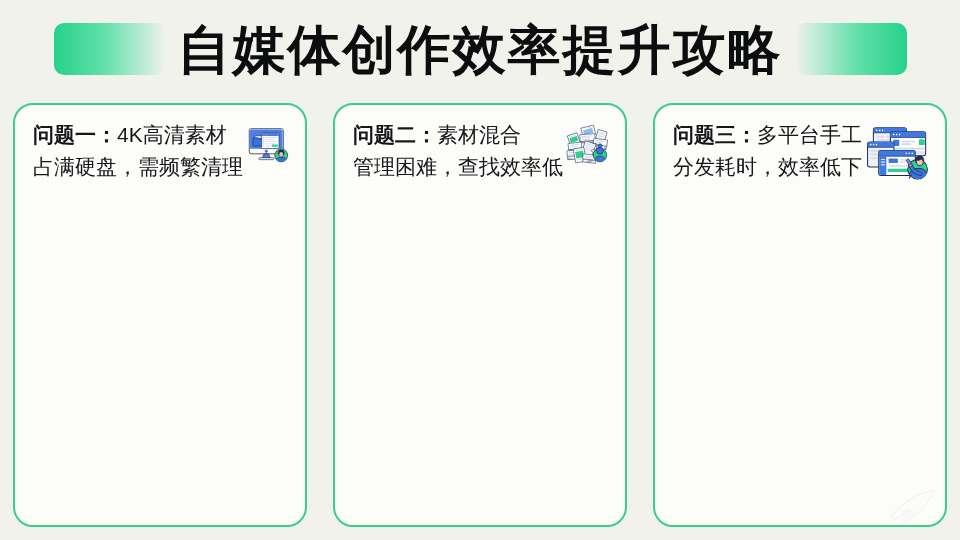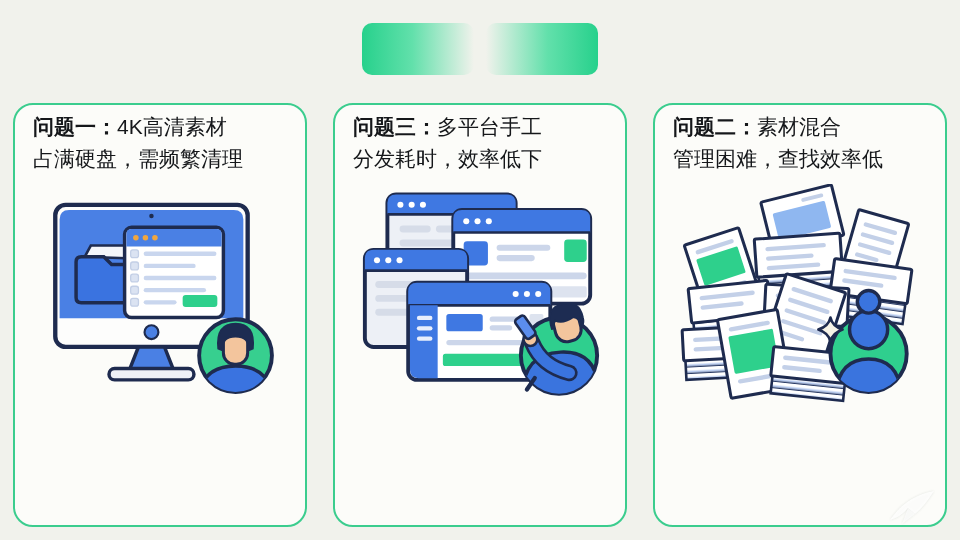--- a/index.html
+++ b/index.html
@@ -34,23 +34,23 @@
     position:absolute;
     left:13px; right:13px; top:103px; bottom:13px;
     display:flex;
     gap:26px;
   }
   .card {
     flex:1 1 0;
     background:#fcfcf9;
     border:2.5px solid #3bcd8e;
     border-radius:20px;
-    padding:2px 14px 8px 16px;
-    display:flex;
-    flex-direction:column;
+    padding:10px 14px 8px 16px;
+    display:flex;
+    flex-direction:row;
     min-width:0;
   }
   .card-heading {
     font-size:21px;
     line-height:1.5;
     color:#15171a;
     margin:4px 2px 0 2px;
   }
   .card-heading strong { font-weight:800; }
   .card-heading span { font-weight:500; }
@@ -81,20 +81,21 @@
     text-shadow:0 0 1px rgba(140,150,140,0.35), 0 1px 2px rgba(150,160,150,0.18);
     line-height:1;
   }
   .watermark svg { opacity:0.88; filter:drop-shadow(0 0 1px rgba(140,150,140,0.3)); }
 </style>
 </head>
 <body>
 
 <div class="header">
   <div class="accent-bar left"></div>
+  <h1 class="page-title">自媒体创作效率提升攻略</h1>
   <div class="accent-bar right"></div>
 </div>
 
 <div class="cards">
 
   <div class="card">
     <p class="card-heading"><strong>问题一：</strong><span>4K高清素材</span><br><span>占满硬盘，需频繁清理</span></p>
     <div class="illus">
       <svg viewBox="0 0 300 260">
         <defs>
@@ -142,20 +143,130 @@
             <path d="M194 242 q6-32 42-32 q36 0 42 32 z" fill="#3a73e0" stroke="#1e2b4f" stroke-width="4"></path>
             <rect x="222" y="170" width="28" height="38" rx="13" fill="#f3c59d" stroke="#1e2b4f" stroke-width="3.5"></rect>
             <path d="M216 190 q-3-29 20-29 q23 0 20 29 l-5 2 q1-16 -15-16 q-16 0 -15 16 z" fill="#1d2c52" stroke="#1d2c52" stroke-width="2"></path>
           </g>
         </g>
       </svg>
     </div>
   </div>
 
   <div class="card">
+    <p class="card-heading"><strong>问题二：</strong><span>素材混合</span><br><span>管理困难，查找效率低</span></p>
+    <div class="illus">
+      <svg viewBox="0 0 300 260">
+        <defs>
+          <pattern id="pstack" width="12" height="7.5" patternUnits="userSpaceOnUse">
+            <rect width="12" height="7.5" fill="#ffffff"></rect>
+            <rect y="3.8" width="12" height="2.2" fill="#b7cbf0"></rect>
+            <rect y="6" width="12" height="1.5" fill="#2b3c66"></rect>
+          </pattern>
+          <clipPath id="av2">
+              <circle cx="228" cy="196" r="44"></circle>
+            </clipPath>
+        </defs>
+
+        <g transform="translate(234,78) rotate(16)">
+          <rect x="-30" y="-42" width="60" height="82" rx="2" fill="#ffffff" stroke="#1e2b4f" stroke-width="3.5"></rect>
+          <rect x="-20" y="-30" width="40" height="5" rx="2.5" fill="#c3d0e8"></rect>
+          <rect x="-20" y="-18" width="40" height="5" rx="2.5" fill="#c3d0e8"></rect>
+          <rect x="-20" y="-6" width="40" height="5" rx="2.5" fill="#c3d0e8"></rect>
+          <rect x="-20" y="6" width="28" height="5" rx="2.5" fill="#c3d0e8"></rect>
+        </g>
+
+        <g transform="translate(152,42) rotate(-14)">
+          <rect x="-42" y="-32" width="84" height="60" rx="2" fill="#ffffff" stroke="#1e2b4f" stroke-width="3.5"></rect>
+          <rect x="4" y="-25" width="26" height="4.5" rx="2.2" fill="#c3d0e8"></rect>
+          <rect x="-32" y="-16" width="62" height="32" rx="2" fill="#8fb7f0"></rect>
+        </g>
+
+        <g transform="rotate(-4 150 90)">
+          <rect x="100" y="100" width="95" height="32" fill="url(#pstack)" stroke="#1e2b4f" stroke-width="3"></rect>
+          <rect x="98" y="60" width="99" height="44" rx="2" fill="#ffffff" stroke="#1e2b4f" stroke-width="3.5"></rect>
+          <rect x="110" y="70" width="70" height="5" rx="2.5" fill="#c3d0e8"></rect>
+          <rect x="110" y="81" width="55" height="5" rx="2.5" fill="#c3d0e8"></rect>
+          <rect x="110" y="92" width="62" height="5" rx="2.5" fill="#c3d0e8"></rect>
+        </g>
+
+        <g transform="translate(62,108) rotate(-18)">
+          <rect x="-33" y="-50" width="66" height="96" rx="2" fill="#ffffff" stroke="#1e2b4f" stroke-width="3.5"></rect>
+          <rect x="-23" y="-40" width="46" height="5" rx="2.5" fill="#c3d0e8"></rect>
+          <rect x="-25" y="-30" width="50" height="32" rx="2" fill="#2ed08c"></rect>
+          <rect x="-23" y="10" width="46" height="5" rx="2.5" fill="#c3d0e8"></rect>
+          <rect x="-23" y="22" width="46" height="5" rx="2.5" fill="#c3d0e8"></rect>
+          <rect x="-23" y="34" width="30" height="5" rx="2.5" fill="#c3d0e8"></rect>
+        </g>
+
+        <g transform="rotate(8 230 110)">
+          <rect x="188" y="128" width="86" height="28" fill="url(#pstack)" stroke="#1e2b4f" stroke-width="3"></rect>
+          <rect x="186" y="92" width="90" height="40" rx="2" fill="#ffffff" stroke="#1e2b4f" stroke-width="3.5"></rect>
+          <rect x="198" y="102" width="62" height="5" rx="2.5" fill="#c3d0e8"></rect>
+          <rect x="198" y="113" width="48" height="5" rx="2.5" fill="#c3d0e8"></rect>
+        </g>
+
+        <g transform="rotate(-6 66 140)">
+          <rect x="24" y="152" width="88" height="30" fill="url(#pstack)" stroke="#1e2b4f" stroke-width="3"></rect>
+          <rect x="22" y="116" width="92" height="40" rx="2" fill="#ffffff" stroke="#1e2b4f" stroke-width="3.5"></rect>
+          <rect x="34" y="126" width="64" height="5" rx="2.5" fill="#c3d0e8"></rect>
+          <rect x="34" y="137" width="50" height="5" rx="2.5" fill="#c3d0e8"></rect>
+        </g>
+
+        <g transform="rotate(3 154 145)">
+          <rect x="110" y="158" width="92" height="32" fill="url(#pstack)" stroke="#1e2b4f" stroke-width="3"></rect>
+          <rect x="108" y="118" width="96" height="44" rx="2" fill="#ffffff" stroke="#1e2b4f" stroke-width="3.5"></rect>
+          <rect x="120" y="128" width="68" height="5" rx="2.5" fill="#c3d0e8"></rect>
+          <rect x="120" y="139" width="54" height="5" rx="2.5" fill="#c3d0e8"></rect>
+        </g>
+
+        <g transform="translate(152,162) rotate(18)">
+          <rect x="-36" y="-50" width="72" height="100" rx="2" fill="#ffffff" stroke="#1e2b4f" stroke-width="3.5"></rect>
+          <rect x="-25" y="-38" width="50" height="5" rx="2.5" fill="#c3d0e8"></rect>
+          <rect x="-25" y="-25" width="50" height="5" rx="2.5" fill="#c3d0e8"></rect>
+          <rect x="-25" y="-12" width="50" height="5" rx="2.5" fill="#c3d0e8"></rect>
+          <rect x="-25" y="1" width="50" height="5" rx="2.5" fill="#c3d0e8"></rect>
+          <rect x="-25" y="14" width="32" height="5" rx="2.5" fill="#c3d0e8"></rect>
+        </g>
+
+        <g transform="rotate(-3 55 190)">
+          <rect x="16" y="198" width="82" height="26" fill="url(#pstack)" stroke="#1e2b4f" stroke-width="3"></rect>
+          <rect x="14" y="166" width="86" height="36" rx="2" fill="#ffffff" stroke="#1e2b4f" stroke-width="3.5"></rect>
+          <rect x="26" y="176" width="58" height="5" rx="2.5" fill="#c3d0e8"></rect>
+          <rect x="26" y="187" width="44" height="5" rx="2.5" fill="#c3d0e8"></rect>
+        </g>
+
+        <g transform="translate(96,196) rotate(-10)">
+          <rect x="-35" y="-46" width="70" height="92" rx="2" fill="#ffffff" stroke="#1e2b4f" stroke-width="3.5"></rect>
+          <rect x="-24" y="-35" width="48" height="5" rx="2.5" fill="#c3d0e8"></rect>
+          <rect x="-26" y="-25" width="52" height="44" rx="2" fill="#2ed08c"></rect>
+          <rect x="-24" y="26" width="48" height="5" rx="2.5" fill="#c3d0e8"></rect>
+        </g>
+
+        <g transform="rotate(6 160 215)">
+          <rect x="118" y="222" width="84" height="24" fill="url(#pstack)" stroke="#1e2b4f" stroke-width="3"></rect>
+          <rect x="116" y="192" width="88" height="34" rx="2" fill="#ffffff" stroke="#1e2b4f" stroke-width="3.5"></rect>
+          <rect x="128" y="201" width="60" height="5" rx="2.5" fill="#c3d0e8"></rect>
+          <rect x="128" y="212" width="46" height="5" rx="2.5" fill="#c3d0e8"></rect>
+        </g>
+
+        <g>
+          <circle cx="228" cy="196" r="44" fill="#2fcf8e" stroke="#1e2b4f" stroke-width="4.5"></circle>
+          <g clip-path="url(#av2)">
+            <path d="M190 242 q4-40 38-40 q34 0 38 40 z" fill="#3a74de" stroke="#1e2b4f" stroke-width="4"></path>
+          </g>
+          <circle cx="228" cy="168" r="22" fill="#3a74de" stroke="#1e2b4f" stroke-width="4"></circle>
+          <circle cx="228" cy="136" r="13" fill="#3a74de" stroke="#1e2b4f" stroke-width="4"></circle>
+          <path d="M184 154 q2 10 14 14 q-12 4 -14 14 q-2 -10 -14 -14 q12 -4 14 -14 z" fill="#f6f3e6" stroke="#1e2b4f" stroke-width="3" stroke-linejoin="round"></path>
+        </g>
+      </svg>
+    </div>
+  </div>
+
+  <div class="card">
     <p class="card-heading"><strong>问题三：</strong><span>多平台手工</span><br><span>分发耗时，效率低下</span></p>
     <div class="illus">
       <svg viewBox="0 0 300 260">
         <defs>
             <clipPath id="av3">
               <circle cx="240" cy="198" r="44"></circle>
             </clipPath>
           </defs>
 
         <g>
@@ -231,130 +342,20 @@
           <circle cx="207" cy="179" r="8" fill="#f3c59d" stroke="#1e2b4f" stroke-width="3"></circle>
           <g transform="rotate(-35 201 166)">
             <rect x="195" y="152" width="13" height="27" rx="3.5" fill="#5b8ded" stroke="#1e2b4f" stroke-width="3"></rect>
           </g>
           <path d="M212 224 l-9 13" stroke="#1e2b4f" stroke-width="5" stroke-linecap="round"></path>
         </g>
       </svg>
     </div>
   </div>
 
-  <div class="card">
-    <p class="card-heading"><strong>问题二：</strong><span>素材混合</span><br><span>管理困难，查找效率低</span></p>
-    <div class="illus">
-      <svg viewBox="0 0 300 260">
-        <defs>
-          <pattern id="pstack" width="12" height="7.5" patternUnits="userSpaceOnUse">
-            <rect width="12" height="7.5" fill="#ffffff"></rect>
-            <rect y="3.8" width="12" height="2.2" fill="#b7cbf0"></rect>
-            <rect y="6" width="12" height="1.5" fill="#2b3c66"></rect>
-          </pattern>
-          <clipPath id="av2">
-              <circle cx="228" cy="196" r="44"></circle>
-            </clipPath>
-        </defs>
-
-        <g transform="translate(234,78) rotate(16)">
-          <rect x="-30" y="-42" width="60" height="82" rx="2" fill="#ffffff" stroke="#1e2b4f" stroke-width="3.5"></rect>
-          <rect x="-20" y="-30" width="40" height="5" rx="2.5" fill="#c3d0e8"></rect>
-          <rect x="-20" y="-18" width="40" height="5" rx="2.5" fill="#c3d0e8"></rect>
-          <rect x="-20" y="-6" width="40" height="5" rx="2.5" fill="#c3d0e8"></rect>
-          <rect x="-20" y="6" width="28" height="5" rx="2.5" fill="#c3d0e8"></rect>
-        </g>
-
-        <g transform="translate(152,42) rotate(-14)">
-          <rect x="-42" y="-32" width="84" height="60" rx="2" fill="#ffffff" stroke="#1e2b4f" stroke-width="3.5"></rect>
-          <rect x="4" y="-25" width="26" height="4.5" rx="2.2" fill="#c3d0e8"></rect>
-          <rect x="-32" y="-16" width="62" height="32" rx="2" fill="#8fb7f0"></rect>
-        </g>
-
-        <g transform="rotate(-4 150 90)">
-          <rect x="100" y="100" width="95" height="32" fill="url(#pstack)" stroke="#1e2b4f" stroke-width="3"></rect>
-          <rect x="98" y="60" width="99" height="44" rx="2" fill="#ffffff" stroke="#1e2b4f" stroke-width="3.5"></rect>
-          <rect x="110" y="70" width="70" height="5" rx="2.5" fill="#c3d0e8"></rect>
-          <rect x="110" y="81" width="55" height="5" rx="2.5" fill="#c3d0e8"></rect>
-          <rect x="110" y="92" width="62" height="5" rx="2.5" fill="#c3d0e8"></rect>
-        </g>
-
-        <g transform="translate(62,108) rotate(-18)">
-          <rect x="-33" y="-50" width="66" height="96" rx="2" fill="#ffffff" stroke="#1e2b4f" stroke-width="3.5"></rect>
-          <rect x="-23" y="-40" width="46" height="5" rx="2.5" fill="#c3d0e8"></rect>
-          <rect x="-25" y="-30" width="50" height="32" rx="2" fill="#2ed08c"></rect>
-          <rect x="-23" y="10" width="46" height="5" rx="2.5" fill="#c3d0e8"></rect>
-          <rect x="-23" y="22" width="46" height="5" rx="2.5" fill="#c3d0e8"></rect>
-          <rect x="-23" y="34" width="30" height="5" rx="2.5" fill="#c3d0e8"></rect>
-        </g>
-
-        <g transform="rotate(8 230 110)">
-          <rect x="188" y="128" width="86" height="28" fill="url(#pstack)" stroke="#1e2b4f" stroke-width="3"></rect>
-          <rect x="186" y="92" width="90" height="40" rx="2" fill="#ffffff" stroke="#1e2b4f" stroke-width="3.5"></rect>
-          <rect x="198" y="102" width="62" height="5" rx="2.5" fill="#c3d0e8"></rect>
-          <rect x="198" y="113" width="48" height="5" rx="2.5" fill="#c3d0e8"></rect>
-        </g>
-
-        <g transform="rotate(-6 66 140)">
-          <rect x="24" y="152" width="88" height="30" fill="url(#pstack)" stroke="#1e2b4f" stroke-width="3"></rect>
-          <rect x="22" y="116" width="92" height="40" rx="2" fill="#ffffff" stroke="#1e2b4f" stroke-width="3.5"></rect>
-          <rect x="34" y="126" width="64" height="5" rx="2.5" fill="#c3d0e8"></rect>
-          <rect x="34" y="137" width="50" height="5" rx="2.5" fill="#c3d0e8"></rect>
-        </g>
-
-        <g transform="rotate(3 154 145)">
-          <rect x="110" y="158" width="92" height="32" fill="url(#pstack)" stroke="#1e2b4f" stroke-width="3"></rect>
-          <rect x="108" y="118" width="96" height="44" rx="2" fill="#ffffff" stroke="#1e2b4f" stroke-width="3.5"></rect>
-          <rect x="120" y="128" width="68" height="5" rx="2.5" fill="#c3d0e8"></rect>
-          <rect x="120" y="139" width="54" height="5" rx="2.5" fill="#c3d0e8"></rect>
-        </g>
-
-        <g transform="translate(152,162) rotate(18)">
-          <rect x="-36" y="-50" width="72" height="100" rx="2" fill="#ffffff" stroke="#1e2b4f" stroke-width="3.5"></rect>
-          <rect x="-25" y="-38" width="50" height="5" rx="2.5" fill="#c3d0e8"></rect>
-          <rect x="-25" y="-25" width="50" height="5" rx="2.5" fill="#c3d0e8"></rect>
-          <rect x="-25" y="-12" width="50" height="5" rx="2.5" fill="#c3d0e8"></rect>
-          <rect x="-25" y="1" width="50" height="5" rx="2.5" fill="#c3d0e8"></rect>
-          <rect x="-25" y="14" width="32" height="5" rx="2.5" fill="#c3d0e8"></rect>
-        </g>
-
-        <g transform="rotate(-3 55 190)">
-          <rect x="16" y="198" width="82" height="26" fill="url(#pstack)" stroke="#1e2b4f" stroke-width="3"></rect>
-          <rect x="14" y="166" width="86" height="36" rx="2" fill="#ffffff" stroke="#1e2b4f" stroke-width="3.5"></rect>
-          <rect x="26" y="176" width="58" height="5" rx="2.5" fill="#c3d0e8"></rect>
-          <rect x="26" y="187" width="44" height="5" rx="2.5" fill="#c3d0e8"></rect>
-        </g>
-
-        <g transform="translate(96,196) rotate(-10)">
-          <rect x="-35" y="-46" width="70" height="92" rx="2" fill="#ffffff" stroke="#1e2b4f" stroke-width="3.5"></rect>
-          <rect x="-24" y="-35" width="48" height="5" rx="2.5" fill="#c3d0e8"></rect>
-          <rect x="-26" y="-25" width="52" height="44" rx="2" fill="#2ed08c"></rect>
-          <rect x="-24" y="26" width="48" height="5" rx="2.5" fill="#c3d0e8"></rect>
-        </g>
-
-        <g transform="rotate(6 160 215)">
-          <rect x="118" y="222" width="84" height="24" fill="url(#pstack)" stroke="#1e2b4f" stroke-width="3"></rect>
-          <rect x="116" y="192" width="88" height="34" rx="2" fill="#ffffff" stroke="#1e2b4f" stroke-width="3.5"></rect>
-          <rect x="128" y="201" width="60" height="5" rx="2.5" fill="#c3d0e8"></rect>
-          <rect x="128" y="212" width="46" height="5" rx="2.5" fill="#c3d0e8"></rect>
-        </g>
-
-        <g>
-          <circle cx="228" cy="196" r="44" fill="#2fcf8e" stroke="#1e2b4f" stroke-width="4.5"></circle>
-          <g clip-path="url(#av2)">
-            <path d="M190 242 q4-40 38-40 q34 0 38 40 z" fill="#3a74de" stroke="#1e2b4f" stroke-width="4"></path>
-          </g>
-          <circle cx="228" cy="168" r="22" fill="#3a74de" stroke="#1e2b4f" stroke-width="4"></circle>
-          <circle cx="228" cy="136" r="13" fill="#3a74de" stroke="#1e2b4f" stroke-width="4"></circle>
-          <path d="M184 154 q2 10 14 14 q-12 4 -14 14 q-2 -10 -14 -14 q12 -4 14 -14 z" fill="#f6f3e6" stroke="#1e2b4f" stroke-width="3" stroke-linejoin="round"></path>
-        </g>
-      </svg>
-    </div>
-  </div>
-
 </div>
 
 <div class="watermark">
   <svg width="48" height="42" viewBox="0 0 48 42">
     <path d="M2 32 Q18 8 46 3 Q36 19 27 26 L20 20 Q13 29 2 32 Z" fill="rgba(255,255,255,0.9)"></path>
     <path d="M20 20 L27 26 L14 36 Z" fill="rgba(255,255,255,0.75)"></path>
   </svg>
 </div>
 
 </body></html>

